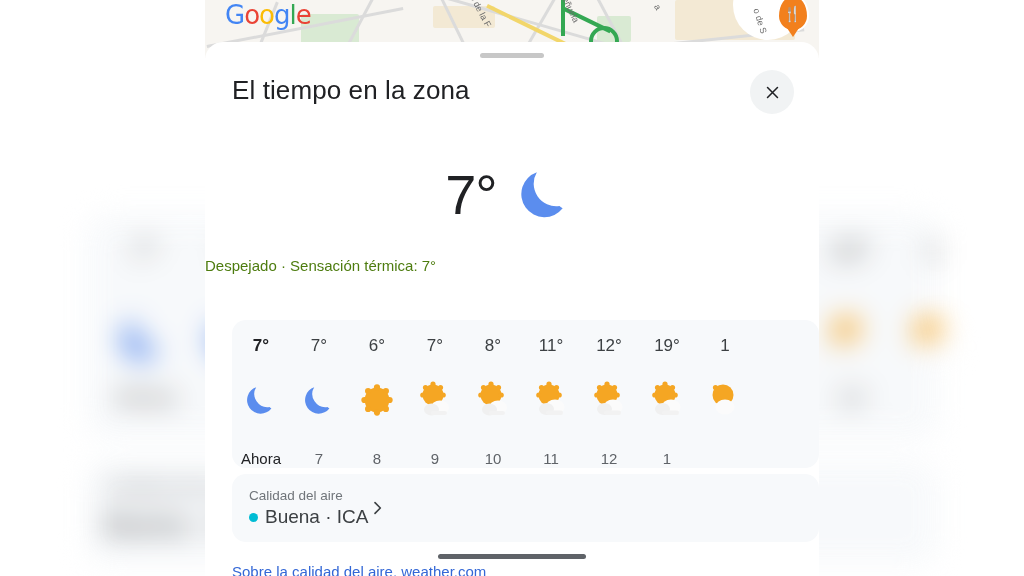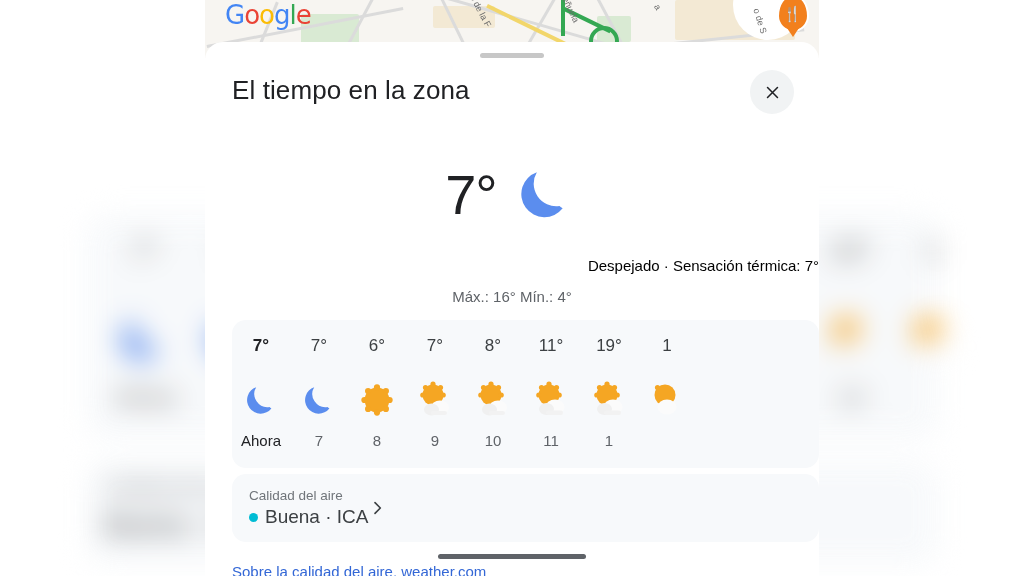--- a/index.html
+++ b/index.html
@@ -118,21 +118,21 @@
   
   .current {
     position: absolute; left: 0; top: 118px; width: 614px;
     display: flex; align-items: center; justify-content: center;
     gap: 14px;
   }
   .cur-temp { font-size: 56px; color: #202124; font-weight: 400; letter-spacing: -1px; }
   .cur-icon { width: 68px; height: 68px; }
   .cond-line {
     position: absolute; left: 0; top: 215px; width: 614px;
-    text-align: right; font-size: 15px; color: #000000;
+    text-align: left; font-size: 15px; color: #4d7c0f;
   }
   .minmax-line {
     position: absolute; left: 0; top: 246px; width: 614px;
     text-align: center; font-size: 15px; color: #5f6368;
   }
 
   
   .hourly-card {
     position: absolute; left: 27px; top: 278px;
     width: 587px; height: 148px;
@@ -146,21 +146,21 @@
     gap: 0;
   }
   .hour-col {
     flex: 0 0 58px; text-align: center;
   }
   .hour-col.now .h-temp { color: #202124; font-weight: 700; }
   .hour-col.now .h-lbl  { color: #202124; font-weight: 400; }
   .h-temp { font-size: 17px; color: #3c4043; line-height: 20px; }
   .h-icon { height: 52px; margin-top: 18px; display: flex; align-items: center; justify-content: center; }
   .h-icon svg { width: 40px; height: 40px; display: block; }
-  .h-lbl  { font-size: 15px; color: #5f6368; margin-top: 6px; }
+  .h-lbl  { font-size: 15px; color: #5f6368; margin-top: 24px; }
 
   
   .aq-card {
     position: absolute; left: 27px; top: 432px;
     width: 587px; height: 68px;
     background: #f7f9fb;
     border-radius: 14px;
     display: flex; align-items: center; justify-content: flex-start;
     padding: 0 22px 0 17px;
     cursor: pointer;
@@ -289,21 +289,20 @@
       </button>
 
       <div class="current">
         <div class="cur-temp">7°</div>
         <svg class="cur-icon" viewBox="0 0 40 40">
           <path d="M28.5 27A13.2 13.2 0 0 1 15.2 7.2 13.6 13.6 0 1 0 30.4 28.4a13.3 13.3 0 0 1-1.9-1.4z" fill="#5b8dee"></path>
         </svg>
       </div>
 
       <div class="cond-line">Despejado · Sensación térmica: 7°</div>
-      <div class="minmax-line">Máx.: 16° Mín.: 4°</div>
 
       <div class="hourly-card">
         <div class="hourly-row">
 
           <div class="hour-col now">
             <div class="h-temp">7°</div>
             <div class="h-icon">
               <svg viewBox="0 0 40 40">
                   <path d="M28.5 27A13.2 13.2 0 0 1 15.2 7.2 13.6 13.6 0 1 0 30.4 28.4a13.3 13.3 0 0 1-1.9-1.4z" fill="#5b8dee"></path>
                 </svg>
@@ -386,36 +385,53 @@
                   <circle cx="10.5" cy="7.5" r="2.6" fill="#f5a623"></circle>
                 <circle cx="25.5" cy="7.5" r="2.6" fill="#f5a623"></circle>
                 <ellipse cx="24" cy="27" rx="9.5" ry="7.5" fill="#fbfbfb"></ellipse>
                 <ellipse cx="15.5" cy="29" rx="7.5" ry="6" fill="#f0f0f0"></ellipse>
                 <rect x="15" y="30.5" width="17" height="4.5" rx="2.2" fill="#f2f2f2"></rect>
               </svg>
             </div>
             <div class="h-lbl">11</div>
           </div>
 
-
-          <div class="hour-col">
-            <div class="h-temp">19°</div>
+          <div class="hour-col">
+            <div class="h-temp">12°</div>
             <div class="h-icon">
               <svg viewBox="0 0 40 40">
                 <circle cx="18" cy="15" r="10.5" fill="#f5a623"></circle>
                 <circle cx="18" cy="4.2" r="2.6" fill="#f5a623"></circle>
                   <circle cx="7.8" cy="15" r="2.6" fill="#f5a623"></circle>
                 <circle cx="28.2" cy="15" r="2.6" fill="#f5a623"></circle>
                   <circle cx="10.5" cy="7.5" r="2.6" fill="#f5a623"></circle>
                 <circle cx="25.5" cy="7.5" r="2.6" fill="#f5a623"></circle>
                 <ellipse cx="24" cy="27" rx="9.5" ry="7.5" fill="#fbfbfb"></ellipse>
                 <ellipse cx="15.5" cy="29" rx="7.5" ry="6" fill="#f0f0f0"></ellipse>
                 <rect x="15" y="30.5" width="17" height="4.5" rx="2.2" fill="#f2f2f2"></rect>
               </svg>
             </div>
+            <div class="h-lbl">12</div>
+          </div>
+
+          <div class="hour-col">
+            <div class="h-temp">19°</div>
+            <div class="h-icon">
+              <svg viewBox="0 0 40 40">
+                <circle cx="18" cy="15" r="10.5" fill="#f5a623"></circle>
+                <circle cx="18" cy="4.2" r="2.6" fill="#f5a623"></circle>
+                  <circle cx="7.8" cy="15" r="2.6" fill="#f5a623"></circle>
+                <circle cx="28.2" cy="15" r="2.6" fill="#f5a623"></circle>
+                  <circle cx="10.5" cy="7.5" r="2.6" fill="#f5a623"></circle>
+                <circle cx="25.5" cy="7.5" r="2.6" fill="#f5a623"></circle>
+                <ellipse cx="24" cy="27" rx="9.5" ry="7.5" fill="#fbfbfb"></ellipse>
+                <ellipse cx="15.5" cy="29" rx="7.5" ry="6" fill="#f0f0f0"></ellipse>
+                <rect x="15" y="30.5" width="17" height="4.5" rx="2.2" fill="#f2f2f2"></rect>
+              </svg>
+            </div>
             <div class="h-lbl">1</div>
           </div>
 
 
           <div class="hour-col">
             <div class="h-temp">1</div>
             <div class="h-icon">
               <svg viewBox="0 0 40 40">
                 <circle cx="18" cy="15" r="10.5" fill="#f5a623"></circle>
                 <circle cx="10.5" cy="7.5" r="2.6" fill="#f5a623"></circle>

